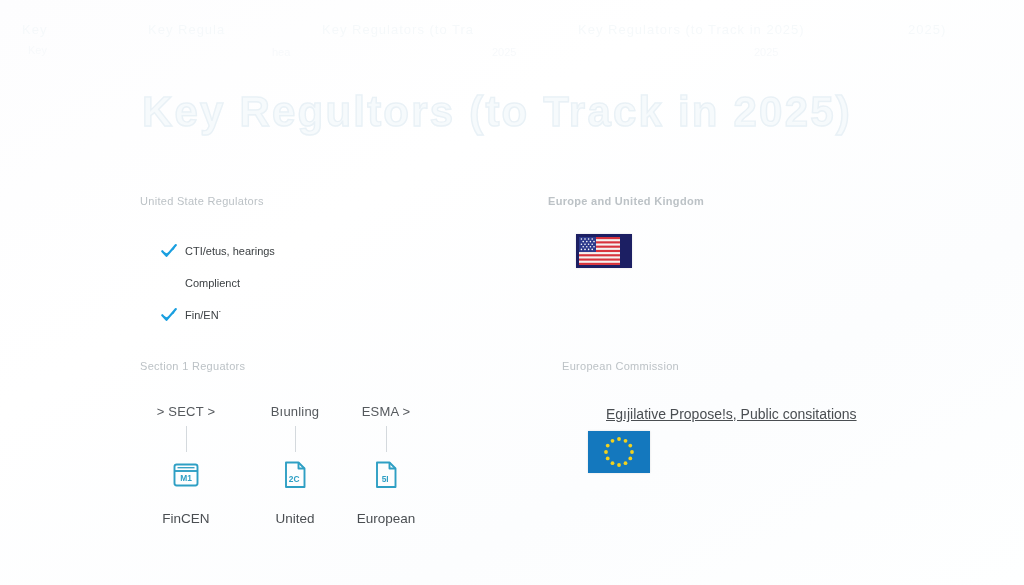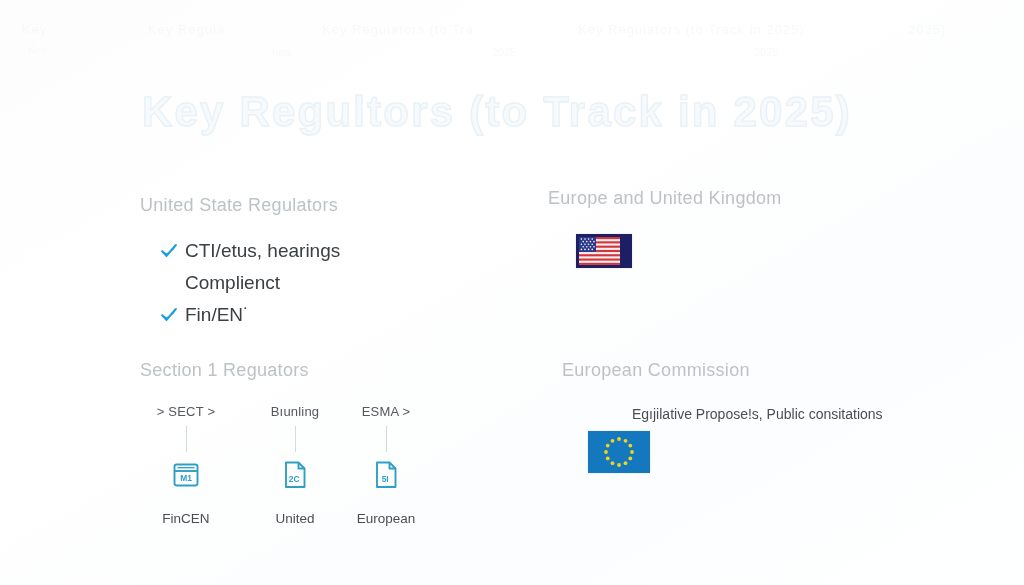--- a/index.html
+++ b/index.html
@@ -58,21 +58,21 @@
     letter-spacing: 2.2px;
     color: transparent;
     -webkit-text-stroke: 1.4px #e9f1f6;
     text-shadow: 0 1px 0 #f6fafc;
     white-space: nowrap;
     user-select: none;
   }
 
   .section-heading {
     position: absolute;
-    font-size: 18px;
+    font-size: 11px;
     color: #bcc2c6;
     letter-spacing: 0.3px;
     white-space: nowrap;
   }
 
   
   .check-list {
     position: absolute;
     left: 160px;
     top: 236px;
@@ -85,21 +85,21 @@
   }
   .check-icon {
     width: 18px;
     height: 18px;
     margin-right: 7px;
     flex: 0 0 18px;
     display: block;
   }
   .check-icon.hidden { visibility: hidden; }
   .check-label {
-    font-size: 19px;
+    font-size: 11px;
     color: #3c4043;
     white-space: nowrap;
     text-align: center;
   }
   .check-row.no-mark .check-label { color: #3c4043; }
 
   
   .flag-wrap { position: absolute; }
   .us-flag-box {
     width: 56px;
@@ -185,21 +185,21 @@
     <div class="check-row">
       <svg class="check-icon" viewBox="0 0 20 20">
         <path d="M2.5 10.2 L7.2 15.4 L17.6 3.4 L15.4 8.2 L7.4 12.6 Z" fill="#1a9fe0"></path>
         <path d="M2.5 10.2 L7.2 15.4 L17.6 3.4" fill="none" stroke="#1a9fe0" stroke-width="2.4" stroke-linecap="round" stroke-linejoin="round"></path>
       </svg>
       <span class="check-label">Fin/EN˙</span>
     </div>
 
   </div>
 
-  <div class="section-heading" style="left:548px; top:188px;">Europe and United Kingdom</div>
+  <div class="section-heading" style="left:548px; top:195px;font-weight:bold;">Europe and United Kingdom</div>
 
   <div class="flag-wrap" style="left:576px; top:234px;">
     <div class="us-flag-box">
       <svg width="41" height="28" viewBox="0 0 41 28">
         <rect x="0" y="0" width="41" height="28" fill="#f4f2f0"></rect>
         <g fill="#d7333c">
           <rect x="0" y="0" width="41" height="2.15"></rect>
           <rect x="0" y="4.3" width="41" height="2.15"></rect>
           <rect x="0" y="8.6" width="41" height="2.15"></rect>
           <rect x="0" y="12.9" width="41" height="2.15"></rect>
@@ -271,21 +271,21 @@
         <path d="M6 3.5 H18.5 L24.5 9.5 V28 H6 Z" fill="none" stroke="#2e9fc4" stroke-width="1.9" stroke-linejoin="round"></path>
         <path d="M18.5 3.5 V9.5 H24.5" fill="none" stroke="#2e9fc4" stroke-width="1.9" stroke-linejoin="round"></path>
         <text x="14.2" y="22.6" font-family="'Liberation Sans', sans-serif" font-size="8.4" font-weight="bold" fill="#2e9fc4" text-anchor="middle">5I</text>
       </svg>
     </div>
     <div class="reg-caption">European</div>
   </div>
 
   <div class="section-heading" style="left:562px; top:360px;">European Commission</div>
 
-  <div class="ec-note" style="left:632px; top:406px;">Egıjilative Propose!s, Public consitations</div>
+  <div class="ec-note" style="left:606px; top:406px;text-decoration:underline;">Egıjilative Propose!s, Public consitations</div>
 
   <div class="flag-wrap" style="left:588px; top:431px;">
     <div class="eu-flag-box">
       <svg width="62" height="42" viewBox="0 0 62 42">
         <rect x="0" y="0" width="62" height="42" fill="#1478be"></rect>
         <g fill="#f2d21e">
           <circle cx="31" cy="8" r="1.9"></circle>
           <circle cx="37.5" cy="9.8" r="1.9"></circle>
           <circle cx="42.3" cy="14.6" r="1.9"></circle>
           <circle cx="44" cy="21" r="1.9"></circle>

